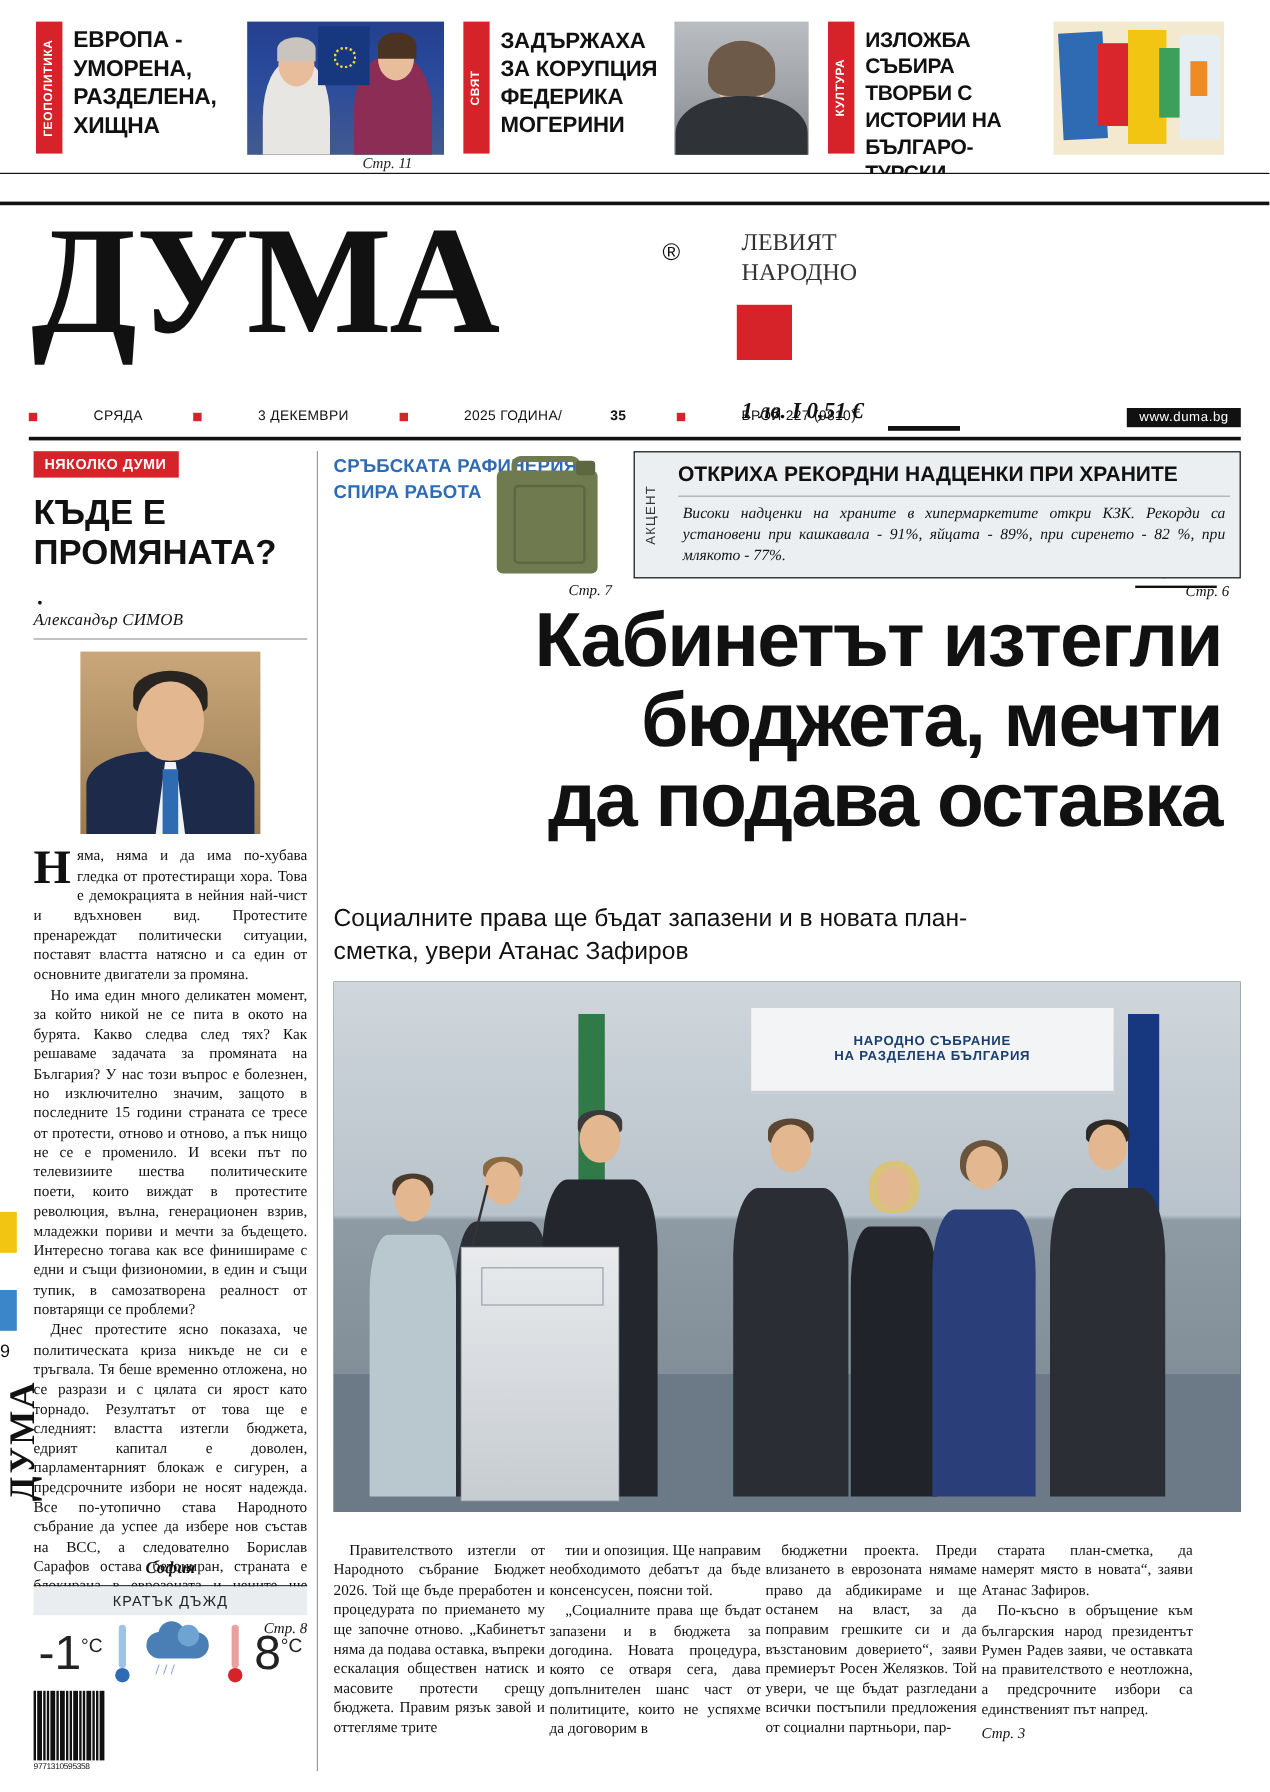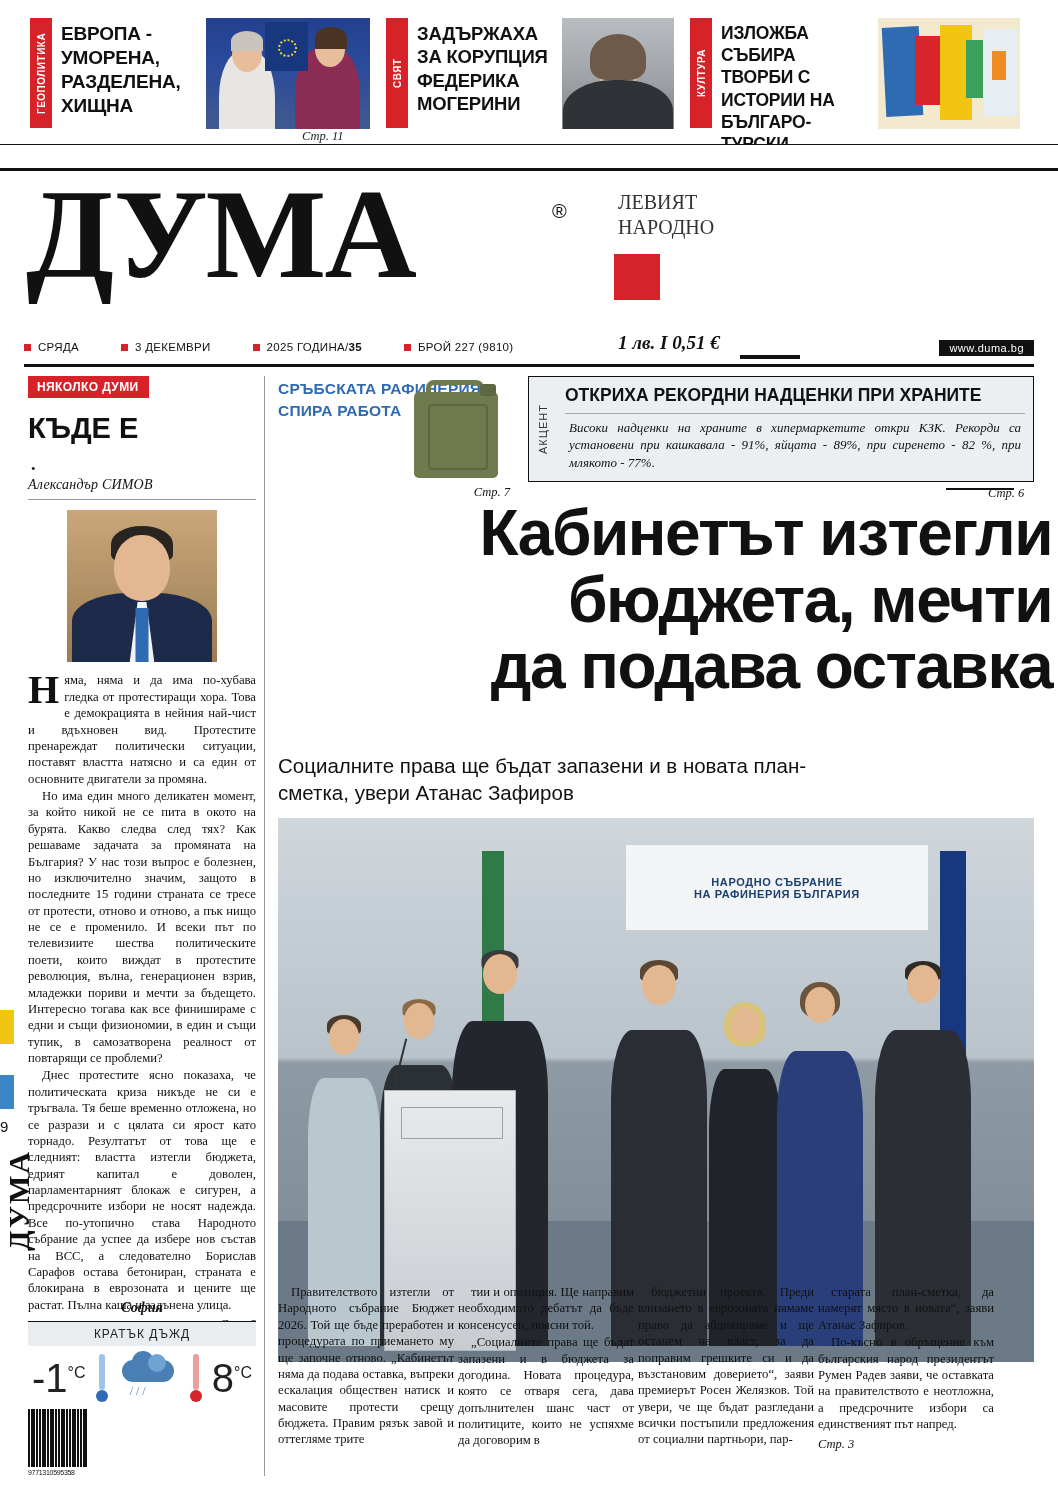--- a/index.html
+++ b/index.html
@@ -133,21 +133,21 @@
   .cska-inner .bigstar { font-size: 26px; line-height: .8; color:#fff; }
   .cska-page { position:absolute; left:952px; top:298px; font-style: italic; font-size: 12.5px; }
   .cska-under { position:absolute; left:946px; top:318px; width:68px; height:2px; background:#111; }
 
   
   .infobar {
     position: absolute; left: 24px; top: 334px; width: 1010px; height: 26px;
     display: flex; align-items: center;
     font-family: "Liberation Sans", sans-serif; font-size: 11.5px; color: #111;
   }
-  .ib-item { display: flex; align-items: center; margin-right: 42px; letter-spacing: .3px; }
+  .ib-item { display: flex; align-items: center; margin-right: 42px; letter-spacing: .3px; gap: 40px; }
   .ib-item .bullet { width: 7px; height: 7px; background: #d6232a; margin-right: 7px; }
   .ib-item b { font-weight: bold; }
   .price {
     position: absolute; left: 618px; top: 332px;
     font-family: "Liberation Serif", serif; font-style: italic; font-weight: bold; font-size: 19px;
   }
   .site {
     position: absolute; right: 24px; top: 340px;
     background: #111; color: #fff; font-family: "Liberation Sans", sans-serif;
     font-size: 11px; padding: 2px 10px; letter-spacing: .5px;
@@ -263,34 +263,34 @@
   .accent-title-rule { position:absolute; left:36px; top:36px; right:8px; height:1px; background:#aaa;}
   .accent-text {
     position: absolute; left: 40px; top: 42px; right: 12px;
     font-family: "Liberation Serif", serif; font-style: italic; font-size: 13px; line-height: 1.33;
     text-align: justify; color: #111;
   }
   .accent-page { position: absolute; right: 6px; top: 108px; font-style: italic; font-size: 12.5px; }
 
   
   .mainhead {
-    position: absolute; left: 296px; top: 500px; width: 756px;
+    position: absolute; left: 262px; top: 500px; width: 756px;
     font-family: "Liberation Sans", sans-serif; font-weight: bold;
     font-size: 64px; line-height: 1.04; text-align: right;
     letter-spacing: -1.5px; color: #111;
   }
   .mainhead div { white-space: nowrap; }
   .subhead {
     position: absolute; left: 278px; top: 752px; width: 560px;
     font-family: "Liberation Sans", sans-serif; font-size: 20.5px; line-height: 1.33; color: #111;
   }
 
   
   .mainphoto {
-    position: absolute; left: 278px; top: 818px; width: 756px; height: 544px;
+    position: absolute; left: 278px; top: 818px; width: 756px; height: 442px;
     overflow: hidden; background: #2b3a46; padding-left: 30px;
   }
   .mp-wall { position: absolute; inset: 0; background: linear-gradient(180deg,#cfd6dc 0%,#b9c3cb 44%,#8e9aa4 45%,#77838d 100%); }
   .mp-banner {
     position: absolute; left: 46%; top: 5%; width: 40%; height: 16%;
     background: #f2f4f6; border-bottom: 2px solid #c8ced4;
     display: flex; flex-direction: column; align-items: center; justify-content: center;
     font-family: "Liberation Sans", sans-serif; font-weight: bold; font-size: 11px; color: #1b3f6e; letter-spacing: .6px;
   }
   .mp-flag-green { position: absolute; left: 27%; top: 6%; width: 22px; height: 40%; background: #2f7a46; }
@@ -423,20 +423,21 @@
   </div>
 </div>
 <div class="price">1 лв. I 0,51 €</div>
 <div class="site">www.duma.bg</div>
 <div class="bar-rule"></div>
 
 <div class="leftcol">
   <div class="kicker">НЯКОЛКО ДУМИ</div>
   <div class="op-title">
     <div>КЪДЕ Е</div>
+    <div>ПРОМЯНАТА?</div>
   </div>
   <div class="op-dot">.</div>
   <div class="op-author">Александър СИМОВ</div>
   <div class="op-rule"></div>
   <div class="op-photo">
     <div class="suit"></div>
     <div class="shirt"></div>
     <div class="tie"></div>
     <div class="hair"></div>
     <div class="face"></div>
@@ -523,21 +524,21 @@
   <div>бюджета, мечти</div>
   <div>да подава оставка</div>
 </div>
 <div class="subhead">Социалните права ще бъдат запазени и в новата план-сметка, увери Атанас Зафиров</div>
 
 <div class="mainphoto">
   <div class="mp-wall"></div>
   <div class="mp-flag-green"></div>
   <div class="mp-banner">
     <span>НАРОДНО СЪБРАНИЕ</span>
-    <span>НА РАФИНЕРИЯ БЪЛГАРИЯ</span>
+    <span>НА РАЗДЕЛЕНА БЪЛГАРИЯ</span>
   </div>
   <div class="mp-flag-eu"></div>
   <div class="mp-floor"></div>
   <div class="person p1">
       <div class="body"></div>
       <div class="hair"></div>
       <div class="head"></div>
     </div>
   <div class="person p2">
       <div class="body"></div>

